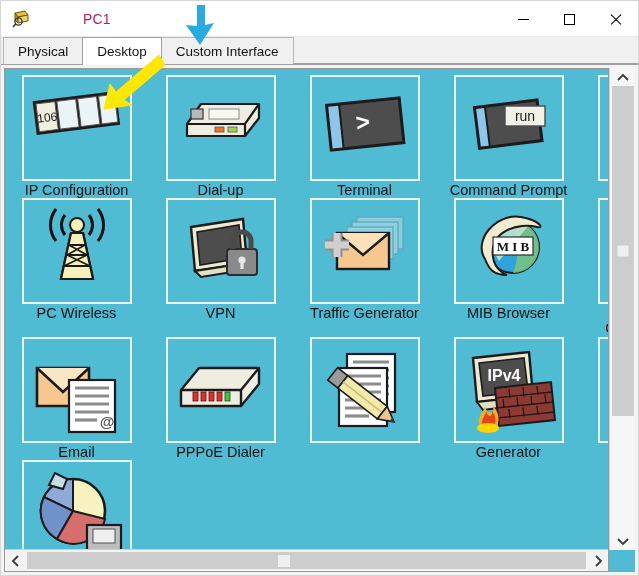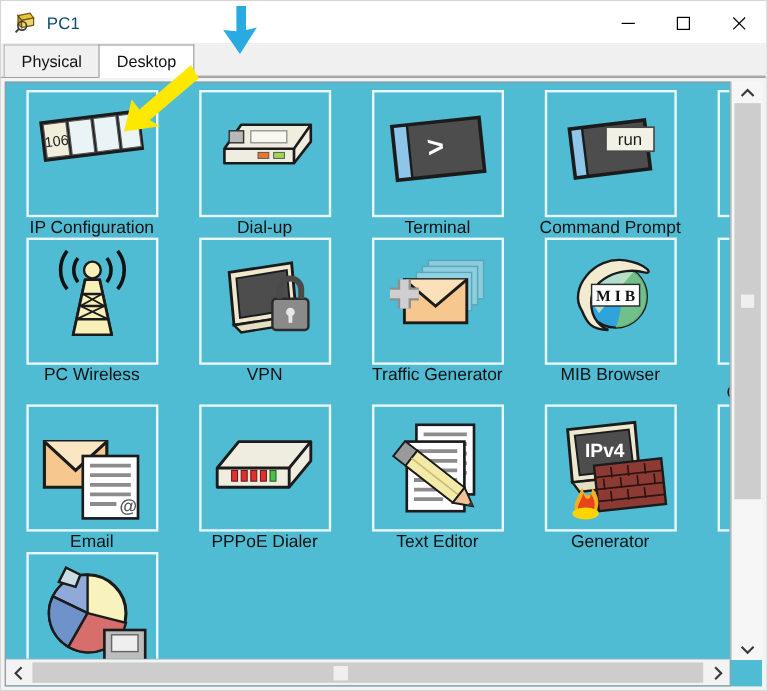--- a/index.html
+++ b/index.html
@@ -21,21 +21,21 @@
   
   .titlebar {
     height: 36px; min-height: 36px;
     display: flex; align-items: center;
     background: #ffffff;
     border-bottom: 1px solid #eaeaea;
     position: relative;
   }
   .title-left { display: flex; align-items: center; padding-left: 10px; gap: 8px; }
   .app-icon { width: 20px; height: 20px; position: relative; display:block; }
-  .title-text { font-size: 14px; color: #0c4a6e; letter-spacing: .2px; }
+  .title-text { font-size: 14px; color: #be185d; letter-spacing: .2px; margin-left: 44px; }
 
   .win-controls { position: absolute; right: 0; top: 0; height: 36px; display: flex; }
   .win-btn {
     width: 46px; height: 36px;
     display: flex; align-items: center; justify-content: center;
     background: transparent; border: none; cursor: default;
   }
   .glyph-min { width: 11px; height: 1px; background: #000; display:block; }
   .glyph-max { width: 11px; height: 11px; border: 1px solid #000; display:block; }
   .glyph-close { width: 13px; height: 13px; position: relative; display:block; }
@@ -213,20 +213,21 @@
       </button>
       <button class="win-btn close">
         <span class="glyph-close"></span>
       </button>
     </div>
   </div>
 
   <div class="tabstrip">
     <div class="tab">Physical</div>
     <div class="tab active">Desktop</div>
+    <div class="tab">Custom Interface</div>
     <div class="tabstrip-filler"></div>
   </div>
 
   <div class="body-area">
     <div class="content-wrap">
 
       <div class="desktop-canvas">
         <div class="icon-grid">
 
           <div class="icon-cell">
@@ -442,21 +443,20 @@
                 </g>
                 <g transform="rotate(38 46 56)">
                   <rect x="10" y="48" width="13" height="16" fill="#9A9A9A" stroke="#1b1b1b" stroke-width="1.6"></rect>
                   <rect x="23" y="48" width="50" height="16" fill="#F3E9A8" stroke="#1b1b1b" stroke-width="1.6"></rect>
                   <line x1="23" y1="56" x2="73" y2="56" stroke="#c9bd72" stroke-width="1.4"></line>
                   <path d="M73 48 L88 56 L73 64 Z" fill="#F0C396" stroke="#1b1b1b" stroke-width="1.6"></path>
                   <path d="M84 53 L88 56 L84 59 Z" fill="#3a3a3a"></path>
                 </g>
               </svg>
             </div>
-            <div class="icon-label two-line">Text Editor</div>
           </div>
 
           <div class="icon-cell">
             <div class="icon-box">
               <svg width="100" height="100" viewBox="0 0 100 100">
                 <path d="M14 18 L70 12 L74 56 L18 62 Z" fill="#EDE8CE" stroke="#1b1b1b" stroke-width="2.4"></path>
                 <path d="M20 23 L65 18 L69 51 L24 56 Z" fill="#4d4d4d" stroke="#1b1b1b" stroke-width="1.6"></path>
                 <text x="45" y="41" font-family="'Liberation Sans',sans-serif" font-size="16" font-weight="bold" fill="#FFFFFF" text-anchor="middle">IPv4</text>
                 <path d="M18 62 L24 70 L80 63 L74 56 Z" fill="#E4DFC2" stroke="#1b1b1b" stroke-width="2"></path>
                 <g>

